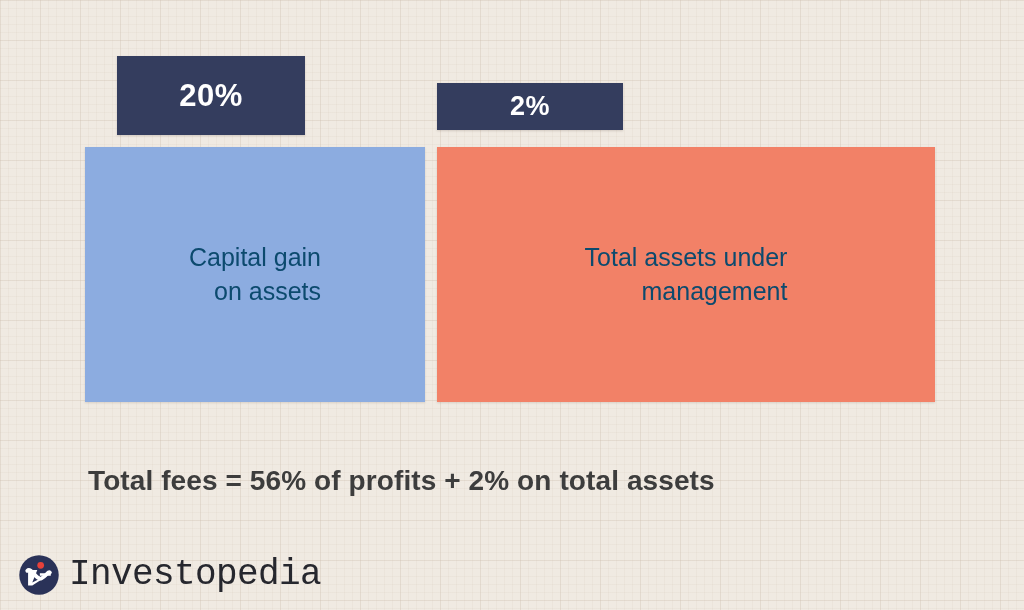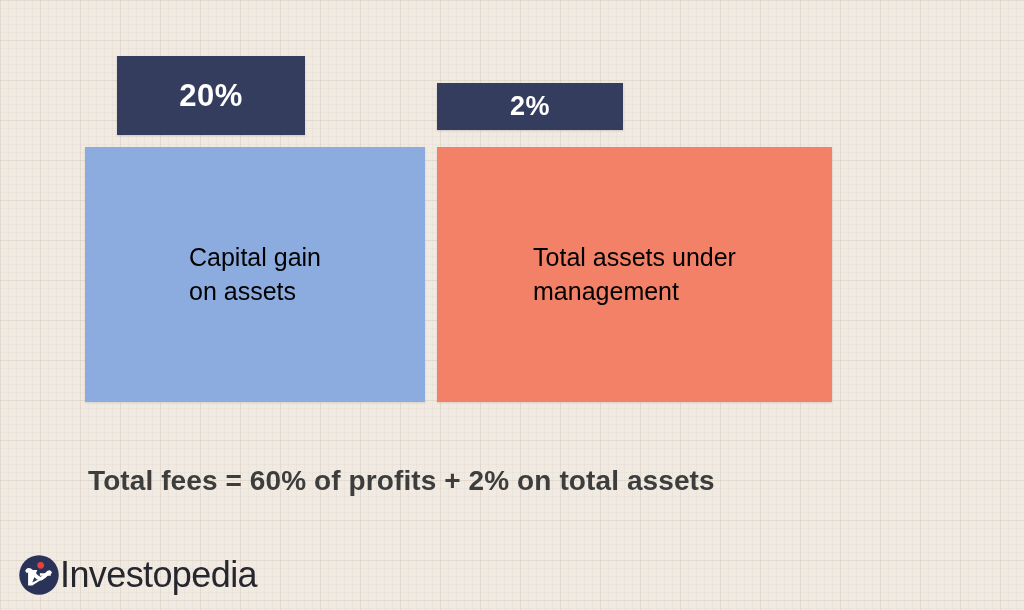--- a/index.html
+++ b/index.html
@@ -72,38 +72,38 @@
     position: absolute;
     display: flex;
     align-items: center;
     justify-content: center;
     box-sizing: border-box;
     top: 147px;
     height: 255px;
     box-shadow: 0 1px 2px rgba(120,105,92,0.2);
   }
   .bar .bar-label {
-    color: #000000;
+    color: #0c4a6e;
     font-size: 25px;
     font-weight: 500;
     line-height: 1.35;
-    text-align: left;
+    text-align: right;
     padding: 0 12px;
     white-space: pre-line;
   }
 
   #bar-capital-gain {
     left: 85px;
     width: 340px;
     background-color: #8cace0;
   }
 
   #bar-aum {
     left: 437px;
-    width: 395px;
+    width: 498px;
     background-color: #f28167;
   }
 
   
   #formula-caption {
     position: absolute;
     left: 88px;
     top: 464px;
     width: 840px;
     font-size: 28px;
@@ -114,20 +114,22 @@
   }
 
   
   #logo {
     position: absolute;
     left: 18px;
     top: 552px;
     height: 46px;
     display: flex;
     align-items: center;
+    gap: 9px;
+    font-family: Liberation Mono, monospace;
   }
   #logo-mark {
     width: 42px;
     height: 42px;
     flex: 0 0 42px;
     display: block;
   }
   #logo-wordmark {
     font-size: 36px;
     font-weight: 400;
@@ -152,21 +154,21 @@
   <div class="bar" id="bar-capital-gain">
     <span class="bar-label">Capital gain
 on assets</span>
   </div>
 
   <div class="bar" id="bar-aum">
     <span class="bar-label">Total assets under
 management</span>
   </div>
 
-  <div id="formula-caption">Total fees = 60% of profits + 2% on total assets</div>
+  <div id="formula-caption">Total fees = 56% of profits + 2% on total assets</div>
 
   <div id="logo">
     <svg id="logo-mark" viewBox="0 0 100 100" aria-hidden="true">
       <circle cx="50" cy="50" r="47" fill="#2a3258"></circle>
       <path d="M24 38 L46 38 L34 68 L66 52 L52 52 L52 46 L78 46 L78 52 L70 52 L34 75 L24 75 Z" fill="#ffffff"></path>
       <path d="M22 40 C32 30, 44 64, 56 58 C68 52, 72 40, 76 44" fill="none" stroke="#ffffff" stroke-width="9" stroke-linecap="round"></path>
       <circle cx="54" cy="27" r="8" fill="#e8413a"></circle>
     </svg>
     <span id="logo-wordmark">Investopedia</span>
   </div>

